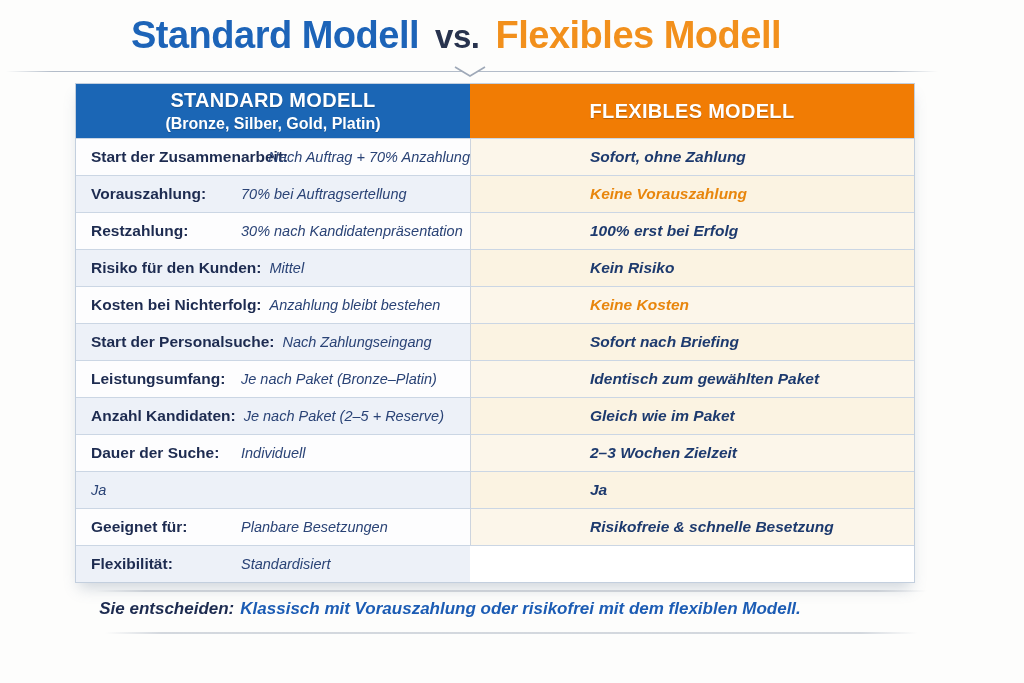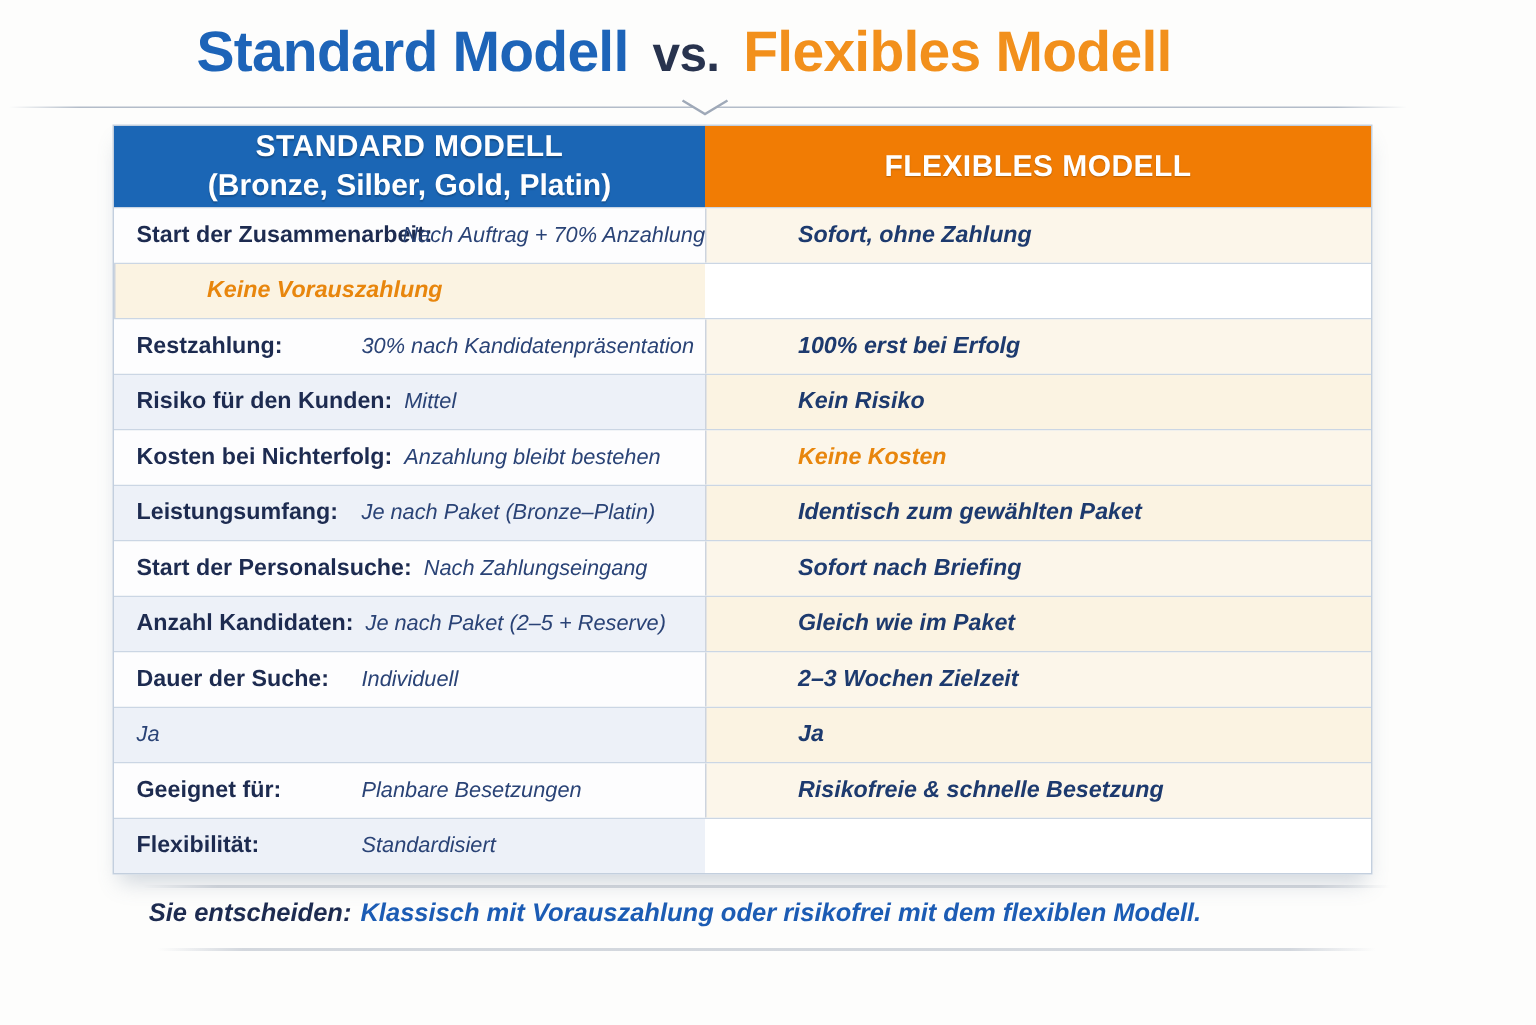--- a/index.html
+++ b/index.html
@@ -22,28 +22,28 @@
   .comparison-table { position:absolute; top:83px; left:75px; width:840px;
     border:1px solid #C3CFDE; background:#fff;
     box-shadow:0 9px 14px -4px rgba(90,110,140,0.28); }
   .t-header { display:grid; grid-template-columns:394px 1fr; height:54px; }
   .hdr-left  { background:var(--header-blue);  color:#fff; display:flex; flex-direction:column;
                align-items:center; justify-content:center; line-height:1.2; }
   .hdr-right { background:var(--header-orange); color:#fff; display:flex;
                align-items:center; justify-content:center; }
   .hdr-title { font-size:20px; font-weight:bold; letter-spacing:0.3px;
                text-shadow:0 1px 1px rgba(0,0,0,0.25); }
-  .hdr-sub   { font-size:20px; font-weight:bold; margin-top:2px;
+  .hdr-sub   { font-size:16px; font-weight:bold; margin-top:2px;
                text-shadow:0 1px 1px rgba(0,0,0,0.2); }
 
   .t-row { display:grid; grid-template-columns:394px 1fr; height:37px;
            border-top:1px solid var(--row-line); }
   .t-row:first-of-type { border-top:none; }
   .cell-left { display:flex; align-items:center; padding-left:15px; }
-  .cell-right{ display:flex; align-items:center; padding-left:61px;
+  .cell-right{ display:flex; align-items:center; padding-left:119px;
                border-left:1px solid #CDD4DE; }
   .t-row:nth-child(odd)  .cell-left { background:var(--row-blue); }
   .t-row:nth-child(even) .cell-left { background:var(--row-white); }
   .t-row:nth-child(odd)  .cell-right{ background:var(--cream-odd); }
   .t-row:nth-child(even) .cell-right{ background:var(--cream-even); }
 
   .lbl { font-size:15.5px; font-weight:bold; color:var(--label-navy);
          display:inline-block; min-width:142px; margin-right:8px; white-space:nowrap; }
   .val { font-size:14.5px; font-style:italic; color:var(--value-navy); white-space:nowrap; }
   .fval{ font-size:15.5px; font-style:italic; font-weight:bold; color:var(--flex-navy); white-space:nowrap; }
@@ -92,20 +92,24 @@
       <div class="cell-left">
         <span class="lbl">Start der Zusammenarbeit:</span>
         <span class="val">Nach Auftrag + 70% Anzahlung</span>
       </div>
       <div class="cell-right">
         <span class="fval">Sofort, ohne Zahlung</span>
       </div>
     </div>
 
     <div class="t-row">
+      <div class="cell-left">
+        <span class="lbl">Vorauszahlung:</span>
+        <span class="val">70% bei Auftragsertellung</span>
+      </div>
       <div class="cell-right">
         <span class="fval accent">Keine Vorauszahlung</span>
       </div>
     </div>
 
     <div class="t-row">
       <div class="cell-left">
         <span class="lbl">Restzahlung:</span>
         <span class="val">30% nach Kandidatenpräsentation</span>
       </div>
@@ -129,35 +133,35 @@
         <span class="lbl">Kosten bei Nichterfolg:</span>
         <span class="val">Anzahlung bleibt bestehen</span>
       </div>
       <div class="cell-right">
         <span class="fval accent">Keine Kosten</span>
       </div>
     </div>
 
     <div class="t-row">
       <div class="cell-left">
+        <span class="lbl">Start der Personalsuche:</span>
+        <span class="val">Nach Zahlungseingang</span>
+      </div>
+      <div class="cell-right">
+        <span class="fval">Sofort nach Briefing</span>
+      </div>
+    </div>
+
+    <div class="t-row">
+      <div class="cell-left">
         <span class="lbl">Leistungsumfang:</span>
         <span class="val">Je nach Paket (Bronze–Platin)</span>
       </div>
       <div class="cell-right">
         <span class="fval">Identisch zum gewählten Paket</span>
-      </div>
-    </div>
-
-    <div class="t-row">
-      <div class="cell-left">
-        <span class="lbl">Start der Personalsuche:</span>
-        <span class="val">Nach Zahlungseingang</span>
-      </div>
-      <div class="cell-right">
-        <span class="fval">Sofort nach Briefing</span>
       </div>
     </div>
 
     <div class="t-row">
       <div class="cell-left">
         <span class="lbl">Anzahl Kandidaten:</span>
         <span class="val">Je nach Paket (2–5 + Reserve)</span>
       </div>
       <div class="cell-right">
         <span class="fval">Gleich wie im Paket</span>

